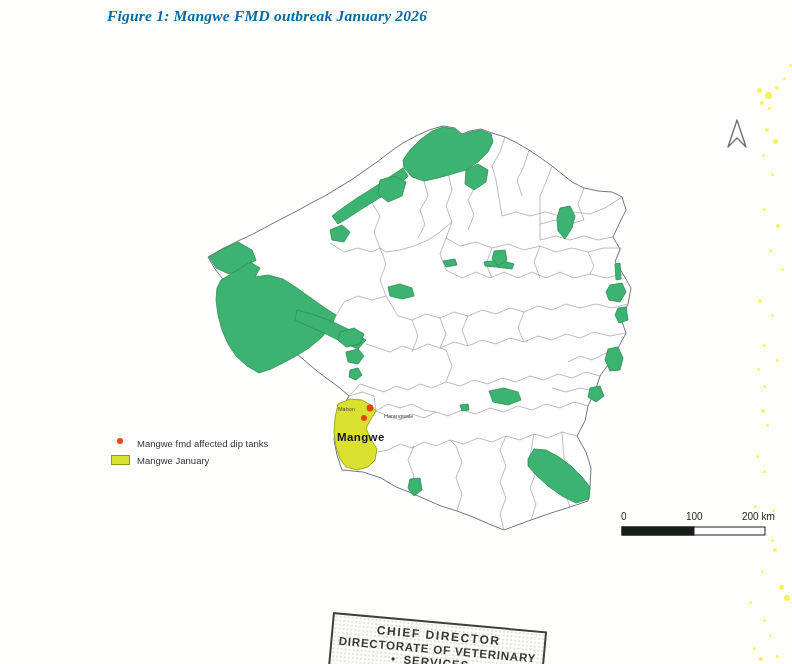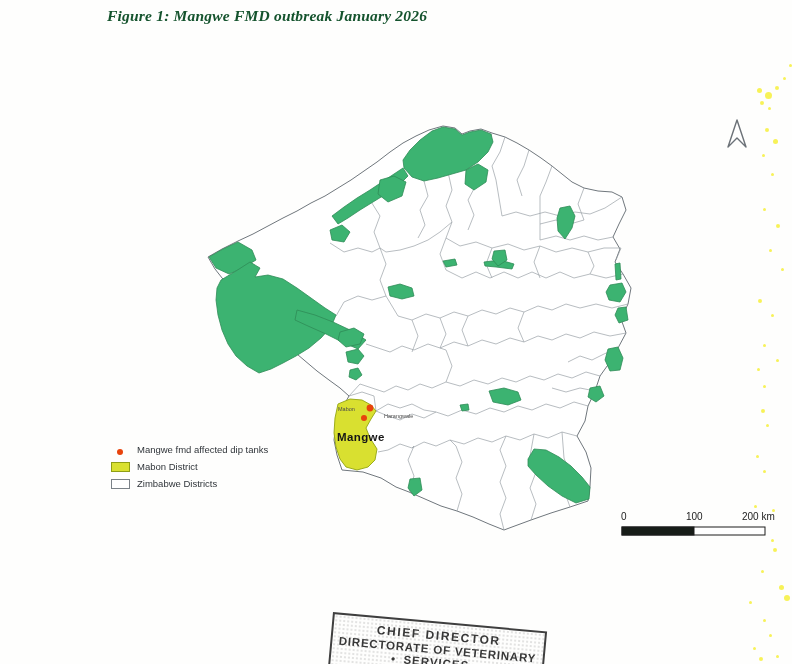--- a/index.html
+++ b/index.html
@@ -5,27 +5,27 @@
   html,body{margin:0;padding:0;}
   body{
     width:792px;height:664px;position:relative;overflow:hidden;
     background:#fefefd;
     font-family:"Liberation Sans",sans-serif;
   }
   .figure-title{
     position:absolute;left:107px;top:7px;
     font-family:"Liberation Serif",serif;
     font-style:italic;font-weight:bold;
-    font-size:15.5px;color:#14532d;letter-spacing:.2px;
+    font-size:15.5px;color:#0369a1;letter-spacing:.2px;
     white-space:nowrap;
   }
   .map-svg{position:absolute;left:0;top:0;}
   
   .legend{position:absolute;left:110px;top:438px;width:230px;}
-  .legend-row{display:flex;align-items:flex-end;height:17px;}
+  .legend-row{display:flex;align-items:flex-start;height:17px;}
   .legend-sym{width:20px;display:flex;justify-content:center;align-items:center;flex:0 0 20px;}
   .legend-dot{width:6px;height:6px;border-radius:50%;}
   .legend-swatch{width:19px;height:10px;box-sizing:border-box;border:1px solid #2e7d4f;}
   .legend-swatch.yellow{border-color:#8f9e14;}
   .legend-swatch.white{border-color:#7b8288;background:#fff;}
   .legend-label{margin-left:7px;font-size:9.5px;color:#30353a;white-space:nowrap;}
   
   
   .stamp{
     position:absolute;left:333px;top:612px;width:215px;height:62px;
@@ -147,27 +147,21 @@
   <div class="legend-row">
     <span class="legend-sym">
         <span class="legend-dot" style="background-color: rgb(232, 67, 12);"></span>
       </span>
     <span class="legend-label">Mangwe fmd affected dip tanks</span>
   </div>
   <div class="legend-row">
     <span class="legend-sym">
         <span class="legend-swatch yellow" style="background-color: rgb(217, 224, 48);"></span>
       </span>
-    <span class="legend-label">Mabon District</span>
-  </div>
-  <div class="legend-row">
-    <span class="legend-sym">
-        <span class="legend-swatch white"></span>
-      </span>
-    <span class="legend-label">Zimbabwe Districts</span>
+    <span class="legend-label">Mangwe January</span>
   </div>
 </div>
 
 <div class="stamp">
   <div class="stamp-line1">CHIEF DIRECTOR</div>
   <div class="stamp-line2">DIRECTORATE OF VETERINARY</div>
   <div class="stamp-line3">
     <span class="stamp-bullet">•</span>
     <span>SERVICES</span>
   </div>

